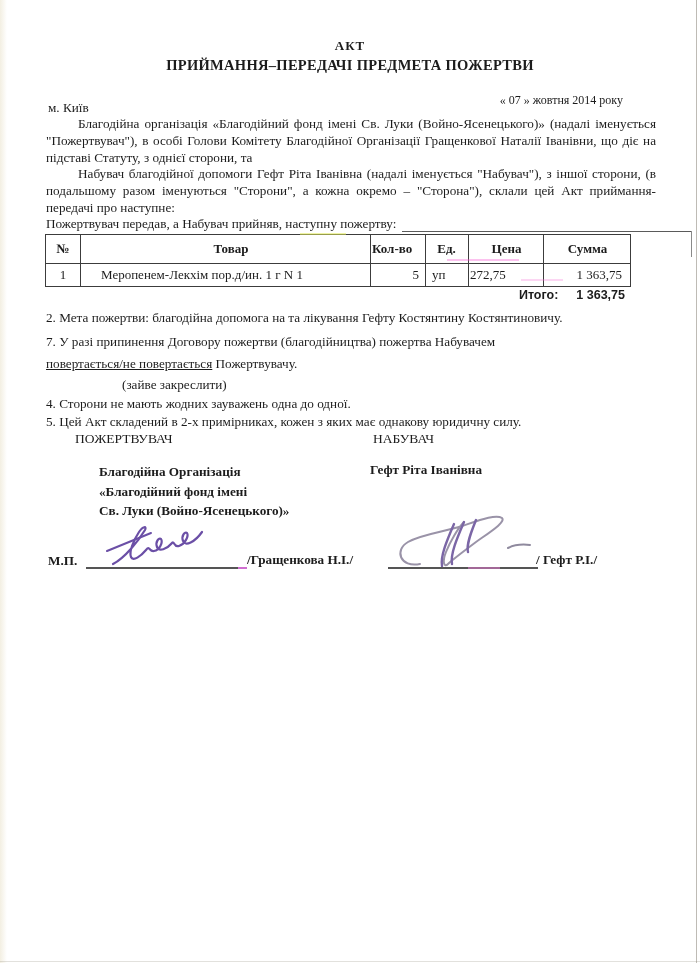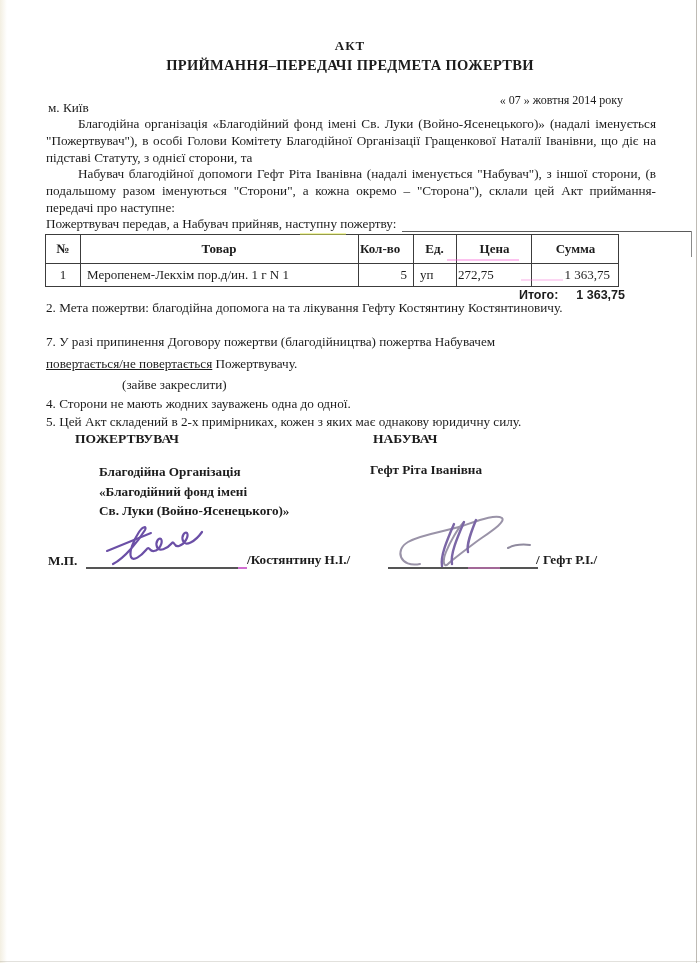--- a/index.html
+++ b/index.html
@@ -29,38 +29,38 @@
   .intro{left:46px;top:216px;font-size:13.2px;}
 
   
   .fill-line{left:402px;top:231px;width:290px;height:1px;background:#5a5a5a;}
   .fill-tick{left:691px;top:231px;width:1px;height:26px;background:#8a8a8a;}
   .don-table{left:45px;top:234px;border-collapse:collapse;table-layout:fixed;width:560px;}
   .don-table td{border:1px solid #3c3c3c;font-size:13px;overflow:hidden;white-space:nowrap;}
   .don-table tr.hdr td{font-weight:bold;text-align:center;height:26px;}
   .don-table tr.row td{height:20px;}
   .c-num{width:32px;text-align:center;}
-  .c-item{width:276px;padding-left:6px;font-size:12.5px;}
+  .c-item{width:276px;padding-left:20px;font-size:12.5px;}
   .c-qty{width:53px;text-align:right;padding-right:6px;}
   .c-unit{width:41px;padding-left:6px;}
   .c-price{width:73px;text-align:left;padding-right:8px;}
   .c-sum{width:85px;text-align:right;padding-right:8px;}
   .total{left:400px;top:288px;width:225px;text-align:right;font-family:"Liberation Sans","DejaVu Sans",sans-serif;font-weight:bold;font-size:12.5px;}
   .total .gap{display:inline-block;width:18px;}
 
   .clause{left:46px;width:610px;font-size:13.2px;}
-  .cl2{top:300px;}
+  .cl2{top:310px;}
   .cl3a{top:334px;}
   .cl3b{top:356px;}
   .cl3b .ul{text-decoration:underline;}
   .note{left:122px;top:377px;font-size:13.2px;}
   .cl4{top:396px;}
   .cl5{top:414px;}
 
-  .role{font-weight:bold;font-size:13.5px;top:431px;}
+  .role{font-weight:normal;font-size:13.5px;top:431px;}
   .role-left{left:75px;}
   .role-right{left:373px;}
   .org{left:75px;top:462px;font-weight:bold;font-size:13.2px;line-height:19.5px;margin-left:24px;}
   .recip-name{left:370px;top:462px;font-weight:bold;font-size:13.2px;}
 
   .mp{left:48px;top:553px;font-weight:bold;font-size:13.2px;}
   .sig-line{height:2px;background:#555;top:567px;}
   .sig-line-left{left:86px;width:152px;}
   .sig-line-left-tail{left:238px;top:567px;width:9px;height:2px;background:#cf6fd0;}
   .sig-line-right{left:388px;width:150px;}
@@ -96,21 +96,21 @@
   <div class="abs para para1">Благодійна організація «Благодійний фонд імені Св. Луки (Войно-Ясенецького)» (надалі іменується "Пожертвувач"), в особі Голови Комітету Благодійної Організації Гращенкової Наталії Іванівни, що діє на підставі Статуту, з однієї сторони, та</div>
   <div class="abs intro">Пожертвувач передав, а Набувач прийняв, наступну пожертву:</div>
 
   <div class="abs fill-line"></div>
   <div class="abs fill-tick"></div>
 
   <table class="abs don-table">
     <tbody>
       <tr class="hdr">
         <td class="c-num">№</td>
-        <td class="c-item" style="text-align:center;padding-left:0;font-size:13px;">Товар</td>
+        <td class="c-item" style="text-align:center;padding-left:12px;font-size:13px;">Товар</td>
         <td class="c-qty" style="text-align:left;padding-right:0;">Кол-во</td>
         <td class="c-unit" style="text-align:center;padding-left:0;">Ед.</td>
         <td class="c-price" style="text-align:center;padding-right:0;">Цена</td>
         <td class="c-sum" style="text-align:center;padding-right:0;">Сумма</td>
       </tr>
       <tr class="row">
         <td class="c-num">1</td>
         <td class="c-item">Меропенем-Лекхім пор.д/ин. 1 г N 1</td>
         <td class="c-qty">5</td>
         <td class="c-unit">уп</td>
@@ -148,21 +148,21 @@
   <div class="abs recip-name">Гефт Ріта Іванівна</div>
 
   <div class="abs mp">М.П.</div>
 
   <svg class="sig-svg sig-svg-left" width="140" height="48" viewBox="0 0 140 48">
     <path d="M8,40 C20,34 34,16 40,6 C42,2 38,2 34,8 C28,17 24,28 26,33 C28,38 36,32 41,26 C45,21 44,28 49,27 C55,26 58,18 56,15 C54,13 50,18 52,23 C54,28 62,25 66,20 C70,15 68,24 74,22 C80,20 84,12 82,9 C80,7 76,12 78,17 C80,23 90,18 97,8" fill="none" stroke="#6b4fa6" stroke-width="2.2" stroke-linecap="round"></path>
     <path d="M2,27 L46,9" fill="none" stroke="#6b4fa6" stroke-width="2" stroke-linecap="round"></path>
   </svg>
   <div class="abs sig-line sig-line-left"></div>
   <div class="abs sig-line-left-tail"></div>
-  <div class="abs sig-name sig-name-left">/Костянтину Н.І./</div>
+  <div class="abs sig-name sig-name-left">/Гращенкова Н.І./</div>
 
   <svg class="sig-svg sig-svg-right" width="160" height="62" viewBox="0 0 160 62">
     <path d="M28,52 C8,56 2,38 16,30 C30,22 52,20 70,14 C88,8 104,2 110,6 C114,10 98,20 84,30 C72,39 60,48 56,52 C52,56 50,50 54,40 C58,30 66,16 72,10" fill="none" stroke="#9a93a8" stroke-width="2" stroke-linecap="round"></path>
     <path d="M62,12 C56,26 48,44 50,54 M72,10 C66,24 58,42 60,52 M84,8 C80,18 74,32 76,40" fill="none" stroke="#7b66a6" stroke-width="2.4" stroke-linecap="round"></path>
     <path d="M116,36 C122,33 130,32 138,33" fill="none" stroke="#8f8a9e" stroke-width="2" stroke-linecap="round"></path>
   </svg>
   <div class="abs sig-line sig-line-right"></div>
   <div class="abs sig-line-right-tint"></div>
   <div class="abs sig-name sig-name-right">/ Гефт Р.І./</div>
 

